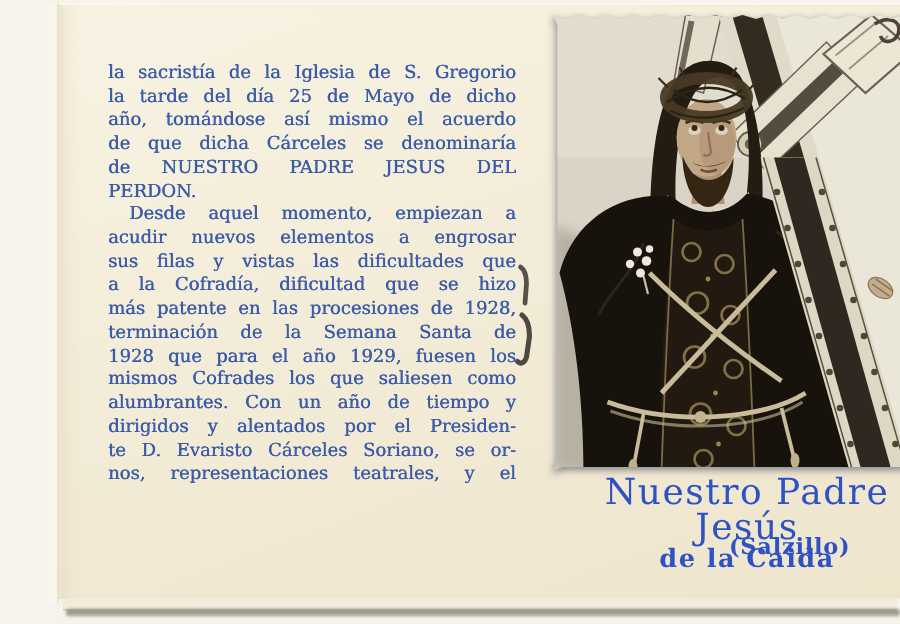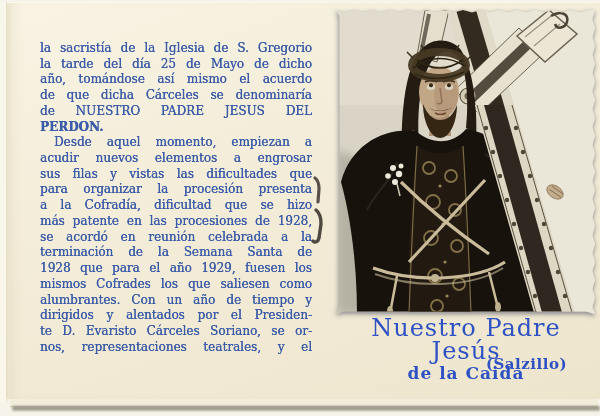--- a/index.html
+++ b/index.html
@@ -1,34 +1,34 @@
 <!DOCTYPE html>
 <html><head>
 <meta charset="utf-8">
 <style>
   html,body{margin:0;padding:0;}
   body{width:600px;height:416px;background:#f6f3ea;position:relative;overflow:hidden;
        font-family:"DejaVu Serif",serif;}
-  .scan{position:absolute;inset:0;}
+  .scan{position:absolute;inset:0;margin-left:32px;}
   
   .card{position:absolute;left:5px;top:2px;right:0;bottom:17px;
         background:linear-gradient(160deg,#f8f3e3 0%,#f3ecd8 45%,#eee5cd 100%);
         border-top:1px solid #fbf8ee;box-shadow:inset 14px 0 18px -14px #d9d0b6;}
   .left-edge{position:absolute;left:0;top:2px;bottom:14px;width:6px;background:#f9f6eb;
         border-right:1px solid #e6dfca;}
   .left-edge2{position:absolute;left:8px;top:6px;bottom:18px;width:2px;background:#ece4cf;}
   .stack{position:absolute;left:10px;right:2px;top:399px;height:7px;background:#f2ecda;
         border-bottom:1px solid #cdc6ae;}
   .shadow-line{position:absolute;left:12px;right:0;top:406px;height:5px;border-radius:2px;
         background:linear-gradient(#8d897c,#b5b1a2);filter:blur(1px);}
   
   .text-block{position:absolute;left:35px;top:38px;width:272px;color:#3b5ca8;
         font-size:12px;line-height:15.72px;text-shadow:0.25px 0 0 currentColor;}
   .line{height:15.72px;overflow:hidden;text-align:justify;text-align-last:justify;white-space:normal;}
-  .line.nj{text-align-last:left;font-weight:bold;}
+  .line.nj{text-align-last:left;}
   .line.ind{padding-left:14px;}
   
   .staple{position:absolute;left:301px;top:170px;}
   
   .photo{position:absolute;left:332px;top:7px;width:258px;height:304px;
         filter:drop-shadow(0 2.5px 2px rgba(85,92,115,.55)) drop-shadow(-2px 1px 2px rgba(100,100,110,.25));}
   
   .caption{position:absolute;left:332px;top:314px;width:258px;text-align:center;color:#2e52c4;}
   .cap1{font-size:24px;font-weight:normal;letter-spacing:1px;line-height:23px;}
   .cap2{font-size:17px;font-weight:bold;letter-spacing:1px;line-height:21px;}
@@ -43,24 +43,22 @@
     <div class="text-block" id="text-lines">
         <div class="line">la sacristía de la Iglesia de S. Gregorio</div>
         <div class="line">la tarde del día 25 de Mayo de dicho</div>
         <div class="line">año, tomándose así mismo el acuerdo</div>
         <div class="line">de que dicha Cárceles se denominaría</div>
         <div class="line">de NUESTRO PADRE JESUS DEL</div>
         <div class="line nj">PERDON.</div>
         <div class="line ind">Desde aquel momento, empiezan a</div>
         <div class="line">acudir nuevos elementos a engrosar</div>
         <div class="line">sus filas y vistas las dificultades que</div>
-        <div class="line">para organizar la procesión presenta</div>
         <div class="line">a la Cofradía, dificultad que se hizo</div>
         <div class="line">más patente en las procesiones de 1928,</div>
-        <div class="line">se acordó en reunión celebrada a la</div>
         <div class="line">terminación de la Semana Santa de</div>
         <div class="line">1928 que para el año 1929, fuesen los</div>
         <div class="line">mismos Cofrades los que saliesen como</div>
         <div class="line">alumbrantes. Con un año de tiempo y</div>
         <div class="line">dirigidos y alentados por el Presiden-</div>
         <div class="line">te D. Evaristo Cárceles Soriano, se or-</div>
         <div class="line">nos, representaciones teatrales, y el</div>
       </div>
 
     <svg class="staple" width="22" height="76" viewBox="0 0 22 76">

